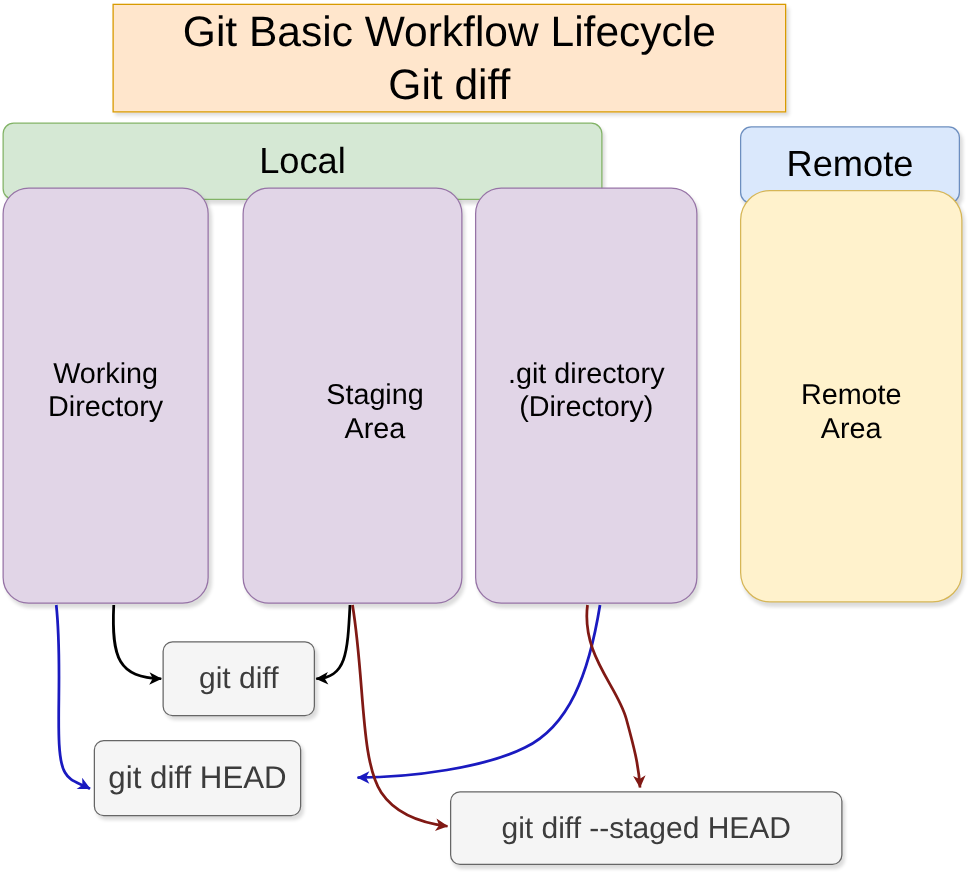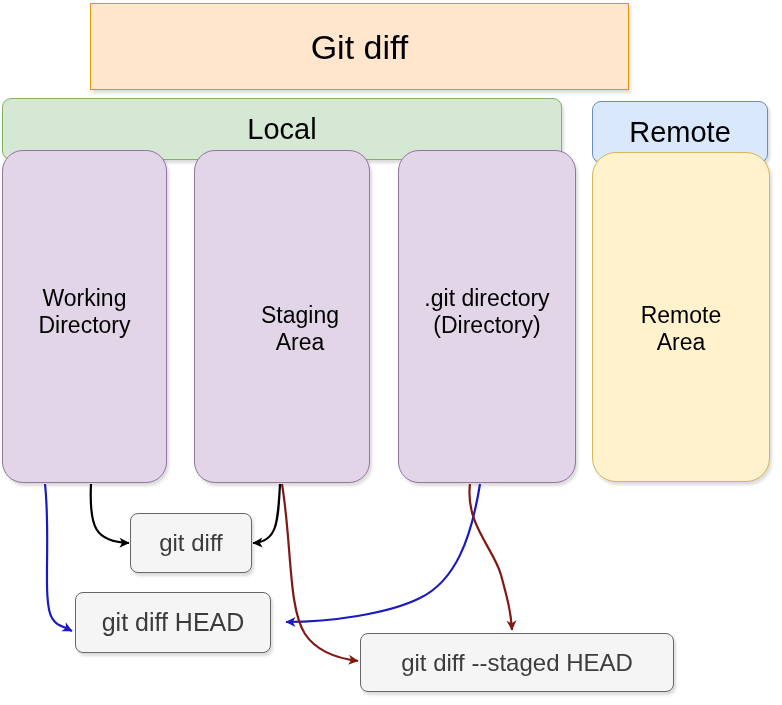--- a/index.html
+++ b/index.html
@@ -23,70 +23,71 @@
     z-index:1;
   }
 
   .group-header{
     display:flex;justify-content:center;align-items:center;
     font-size:29px;
     border-radius:9px;
     z-index:1;
   }
   .group-header.local{
-    left:2px;top:98px;width:560px;height:62px;
+    left:2px;top:98px;width:480px;height:62px;
     background:var(--local-fill);
     border:1.5px solid var(--local-stroke);
   }
   .group-header.remote{
     left:592px;top:101px;width:176px;height:62px;
     background:var(--remote-fill);
     border:1.5px solid var(--remote-stroke);
   }
 
   .area{
     top:150px;height:333px;border-radius:21px;
     background:var(--area-fill);
     border:1.5px solid var(--area-stroke);
     display:flex;justify-content:center;align-items:center;
     text-align:center;font-size:23px;line-height:27px;
     z-index:2;
   }
   .area.working{left:2px;width:165px;}
   .area.staging{left:194px;width:176px;padding-left:36px;}
-  .area.gitdir{left:380px;width:178px;margin-left:18px;}
+  .area.gitdir{left:380px;width:178px;}
   .area.remote-area{
     left:592px;top:152px;width:178px;height:330px;border-radius:24px;
     background:var(--remote-area-fill);
     border:1.5px solid var(--remote-area-stroke);
   }
   .area .lbl{display:block;}
   .shift-down{transform:translateY(12px);}
   .shift-up{transform:translateY(-5px);}
 
   .command{
     background:var(--command-fill);
     border:1px solid var(--command-stroke);
     border-radius:8px;
     display:flex;justify-content:center;align-items:center;
     color:var(--command-text);
     z-index:3;
   }
   .command.git-diff{left:130px;top:513px;width:122px;height:60px;font-size:24px;}
-  .command.git-diff-head{left:75px;top:592px;width:196px;height:61px;font-size:25px;}
+  .command.git-diff-head{left:75px;top:592px;width:166px;height:61px;font-size:25px;}
   .command.git-diff-staged{left:360px;top:633px;width:314px;height:59px;font-size:24px;}
 
   svg.arrows{position:absolute;left:0;top:0;width:782px;height:705px;z-index:4;pointer-events:none;}
 </style>
 </head>
 <body>
 
 <div class="canvas">
 
   <div class="box title-box shadow">
+    <div>Git Basic Workflow Lifecycle</div>
     <div>Git diff</div>
   </div>
 
   <div class="box group-header local shadow">
     <span>Local</span>
   </div>
 
   <div class="box group-header remote shadow">
     <span>Remote</span>
   </div>

